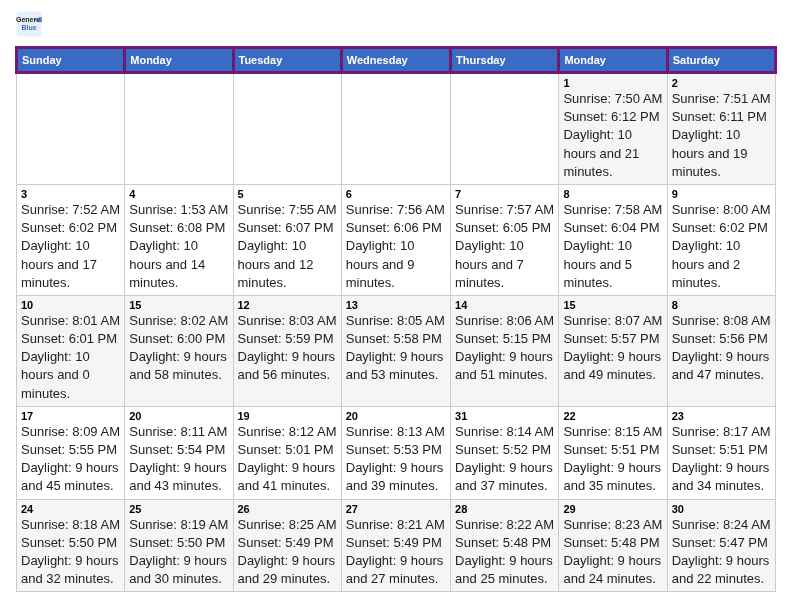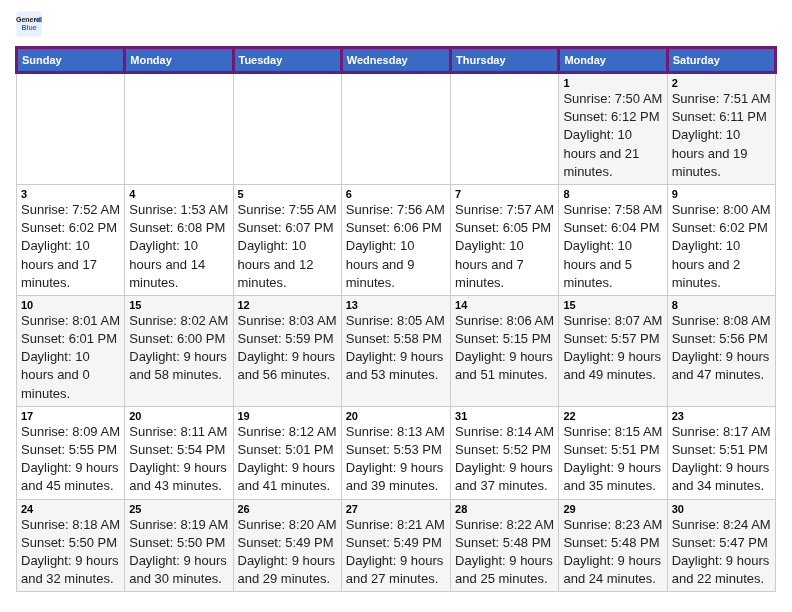--- a/index.html
+++ b/index.html
@@ -309,21 +309,21 @@
           </td>
           <td>
             <span class="day-num">25</span>
             <div class="day-info">Sunrise: 8:19 AM
 Sunset: 5:50 PM
 Daylight: 9 hours
 and 30 minutes.</div>
           </td>
           <td>
             <span class="day-num">26</span>
-            <div class="day-info">Sunrise: 8:20 AM
+            <div class="day-info">Sunrise: 8:25 AM
 Sunset: 5:49 PM
 Daylight: 9 hours
 and 29 minutes.</div>
           </td>
           <td>
             <span class="day-num">27</span>
             <div class="day-info">Sunrise: 8:21 AM
 Sunset: 5:49 PM
 Daylight: 9 hours
 and 27 minutes.</div>

